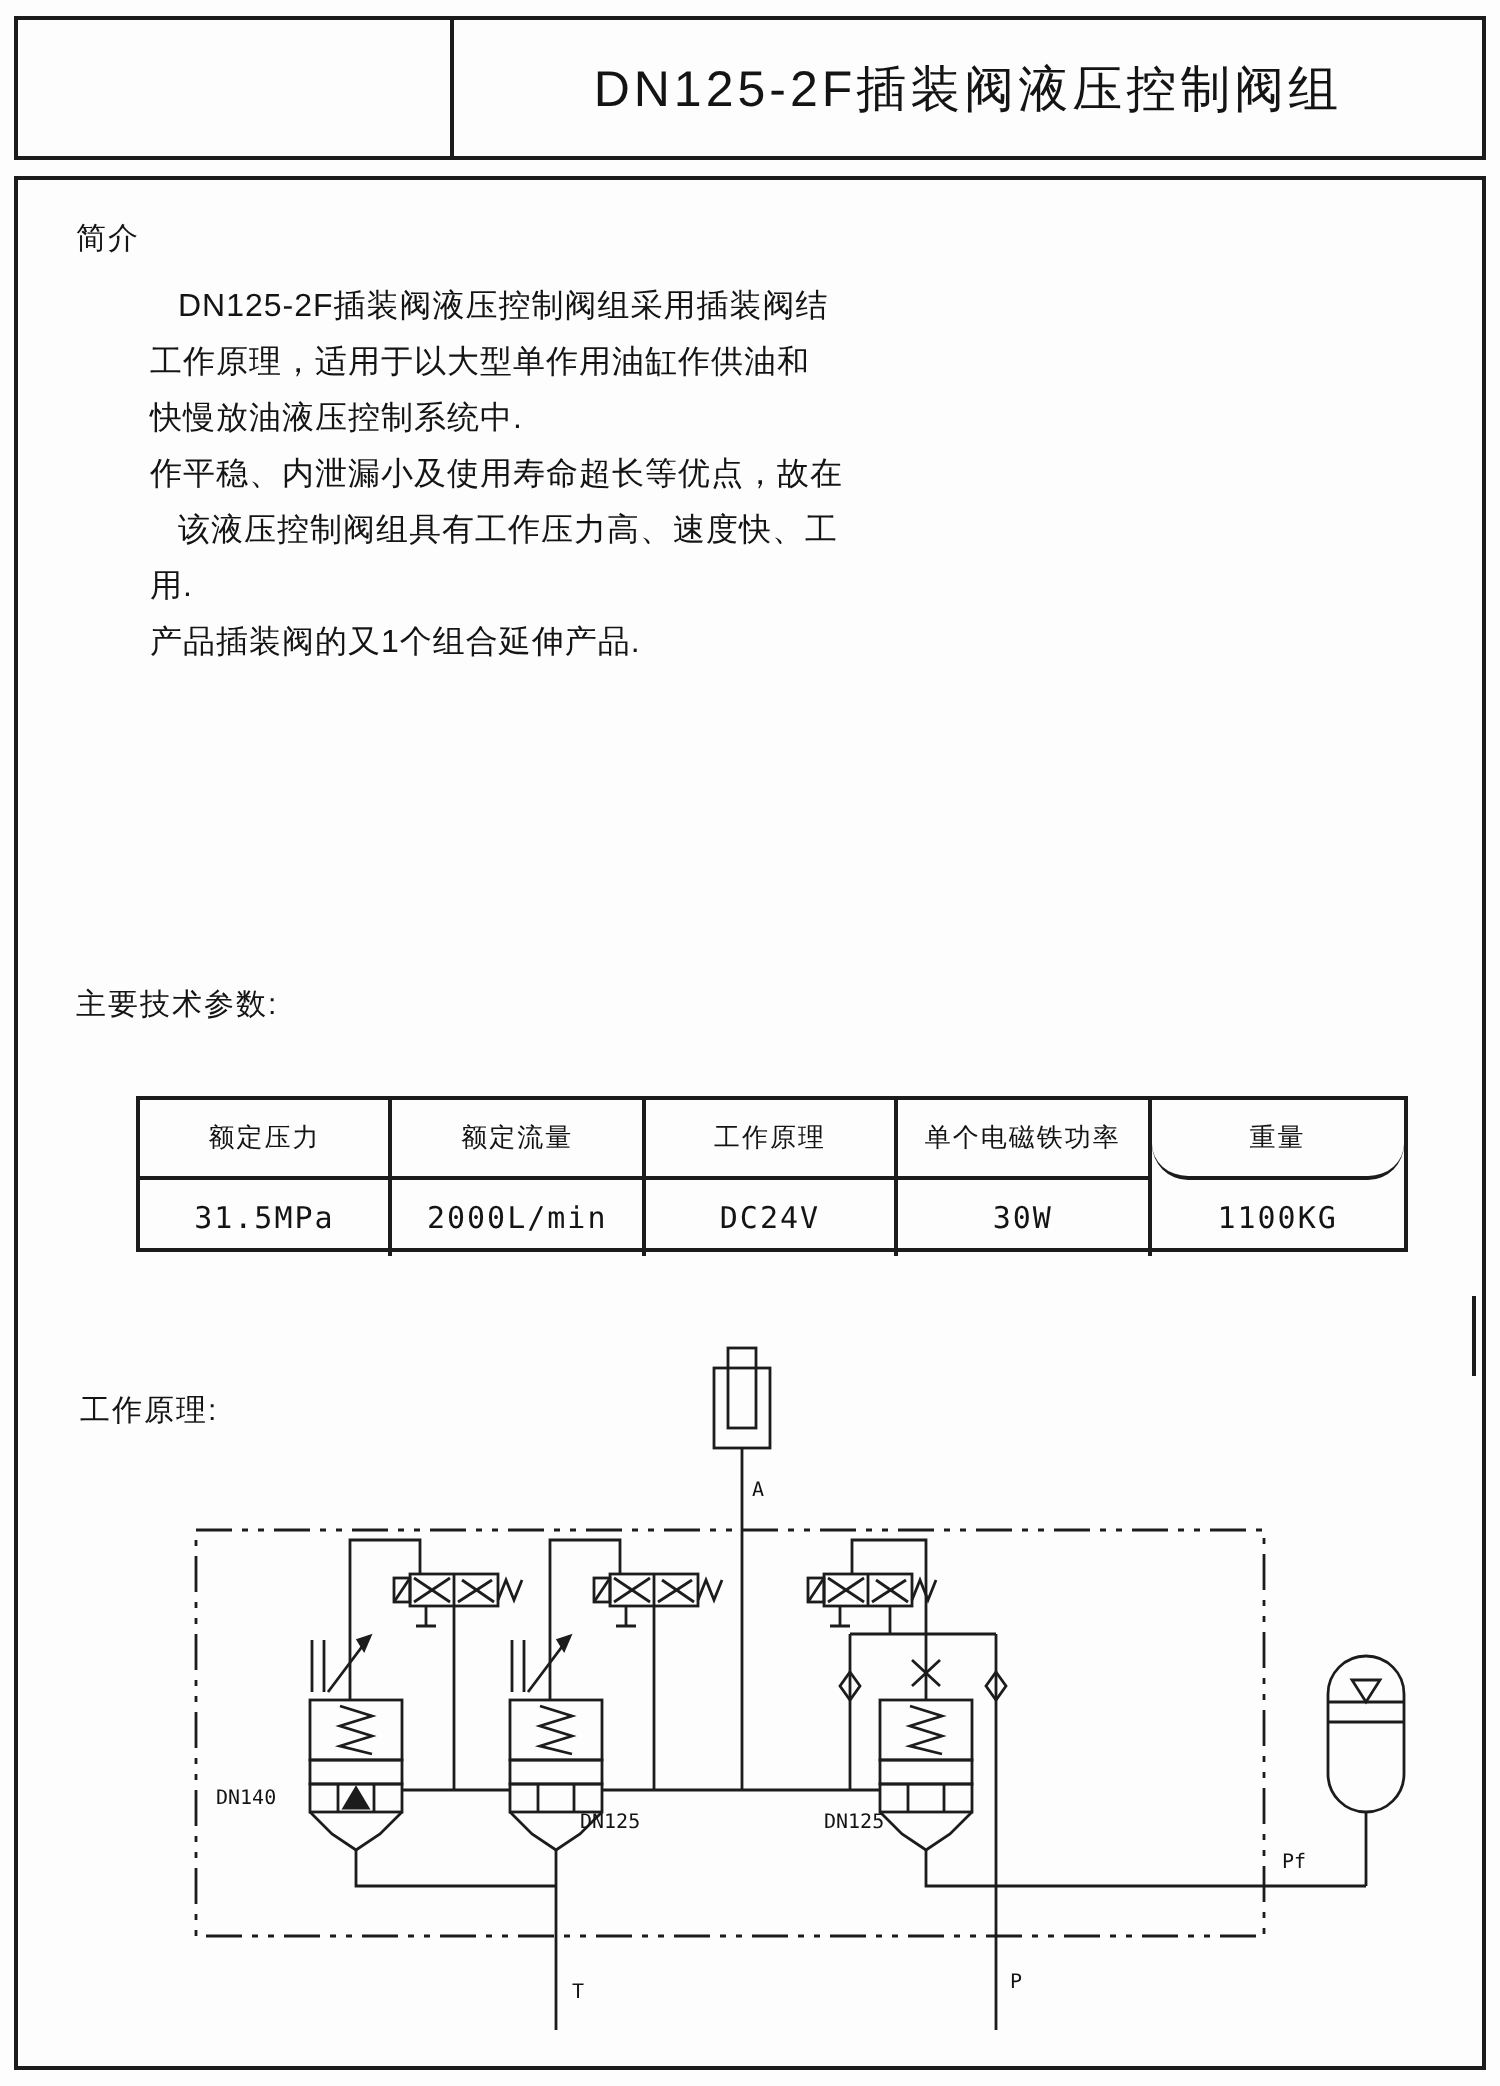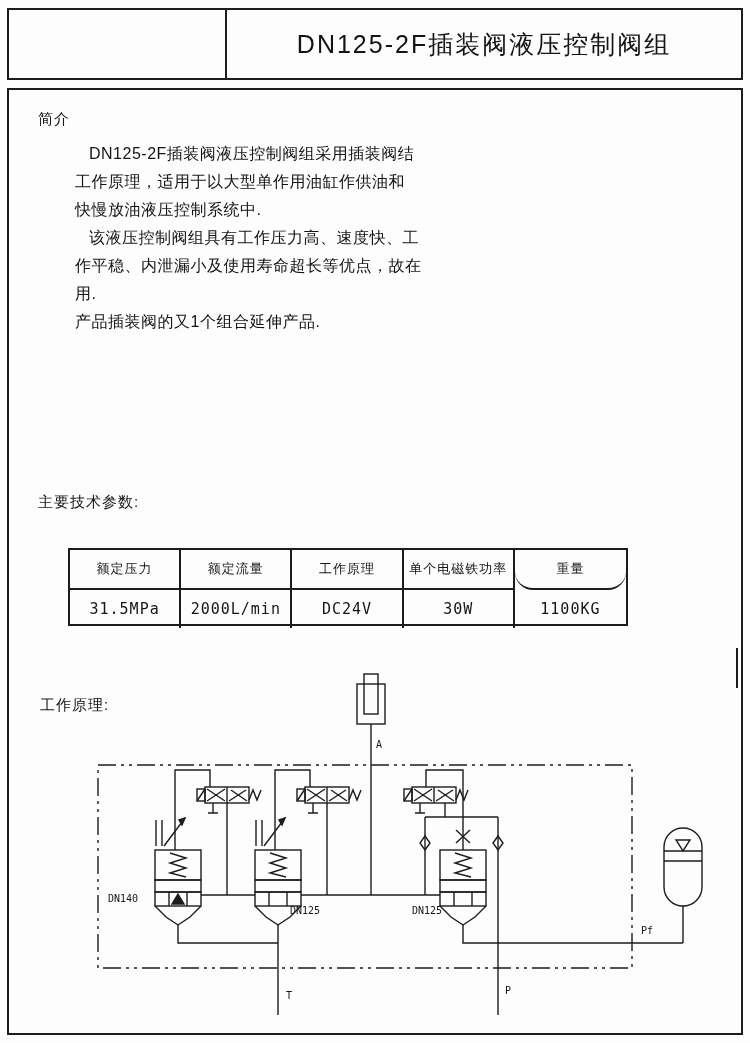--- a/index.html
+++ b/index.html
@@ -12,21 +12,21 @@
   .titleblock { left:7px; top:8px; width:736px; height:72px; display:flex; }
   .titleblock .left-cell { width:218px; height:100%; border-right:2px solid #1c1c1c; box-sizing:border-box; }
   .titleblock .title-cell { flex:1; display:flex; align-items:center; justify-content:center; }
   .page-title { font-size:25px; letter-spacing:2px; font-weight:500; }
   .contentframe { left:7px; top:88px; width:736px; height:947px; }
   .section-heading { position:absolute; font-size:15px; letter-spacing:1px; }
   .bodytext { position:absolute; left:28px; top:140px; width:336px; font-size:16px; line-height:28px; letter-spacing:0.5px;margin-left:47px; }
   .bodytext .line { white-space:nowrap; }
   .bodytext .line.indent { text-indent:14px; }
   .params-table {
-    position:absolute; left:68px; top:548px; width:560px; height:78px;
+    position:absolute; left:68px; top:548px; width:636px; height:78px;
     display:grid; grid-template-columns:repeat(5,1fr); grid-template-rows:40px 38px;
     border:2px solid #1c1c1c; box-sizing:border-box; background:#fdfdfd;
   }
   .params-table .cell {
     border-right:2px solid #1c1c1c; border-bottom:2px solid #1c1c1c;
     display:flex; align-items:center; justify-content:center;
     font-size:13px; letter-spacing:1px; box-sizing:border-box;
   }
   .params-table .cell:nth-child(5n) { border-right:none;border-radius:18px; }
   .params-table .cell.val { border-bottom:none; font-family:"DejaVu Sans Mono","Liberation Mono",monospace; font-size:15px; }
@@ -46,22 +46,22 @@
     </div>
   </div>
 
   <div class="frame contentframe"></div>
 
   <div class="section-heading" style="left:38px; top:110px;">简介</div>
   <div class="bodytext">
     <div class="line indent">DN125-2F插装阀液压控制阀组采用插装阀结</div>
     <div class="line">工作原理，适用于以大型单作用油缸作供油和</div>
     <div class="line">快慢放油液压控制系统中.</div>
+    <div class="line">作平稳、内泄漏小及使用寿命超长等优点，故在</div>
     <div class="line indent">该液压控制阀组具有工作压力高、速度快、工</div>
-    <div class="line">作平稳、内泄漏小及使用寿命超长等优点，故在</div>
     <div class="line">用.</div>
     <div class="line">产品插装阀的又1个组合延伸产品.</div>
   </div>
 
   <div class="section-heading" style="left:38px; top:493px;">主要技术参数:</div>
   <div class="params-table">
     <div class="cell">额定压力</div>
     <div class="cell">额定流量</div>
     <div class="cell">工作原理</div>
     <div class="cell">单个电磁铁功率</div>

